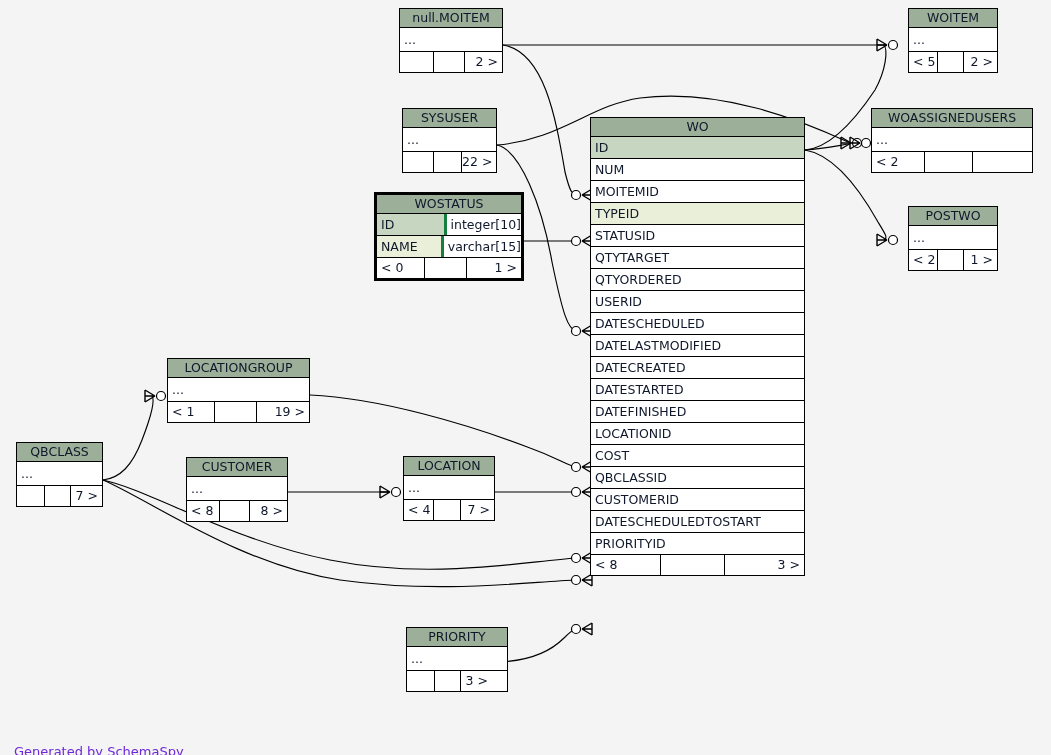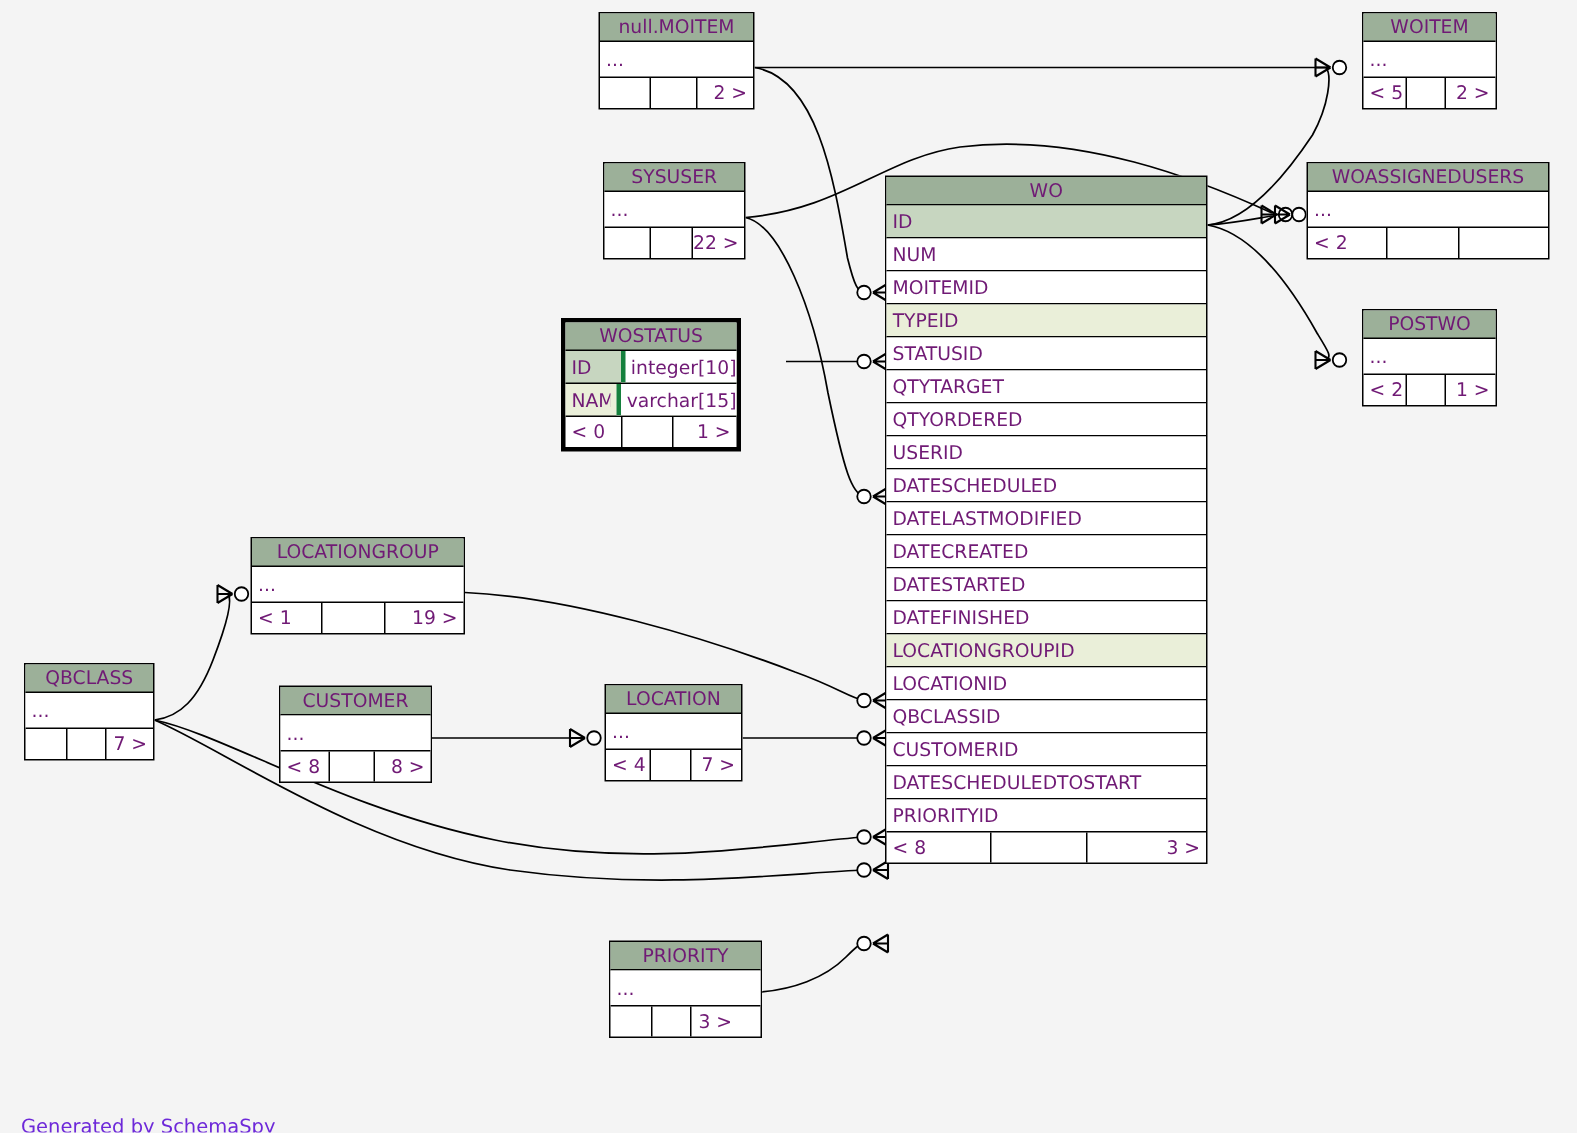--- a/index.html
+++ b/index.html
@@ -26,21 +26,21 @@
     width: 1051px;
     height: 755px;
     pointer-events: none;
   }
   .table-node {
     position: absolute;
     border: 1px solid #000;
     background: #ffffff;
     box-sizing: border-box;
     font-size: 12.5px;
-    color: #701a75;
+    color: #0f172a;
   }
   .table-node.focus {
     border: 3px solid #000;
   }
   .tbl-title {
     background: #9cb099;
     text-align: center;
     border-bottom: 1px solid #000;
     line-height: 17px;
     height: 18px;
@@ -223,21 +223,21 @@
           <div class="tbl-row plain ellipsis">
             <span class="cname">...</span>
           </div>
         </div>
     <div class="tbl-foot">
       <div class="fc left" style="width: 29px;">&lt; 2</div>
       <div class="fc mid" style="width: 26px;"></div>
       <div class="fc right" style="width: 33px;">1 &gt;</div>
     </div>
   </div>
-      <div class="table-node focus" style="left: 374px; top: 212px; width: 120px;">
+      <div class="table-node focus" style="left: 374px; top: 192px; width: 150px;">
     <div class="tbl-title">WOSTATUS</div>
     <div class="tbl-body">
           <div class="tbl-row pk">
             <span class="cname">ID</span>
             <span class="ctype">integer[10]</span>
           </div>
           <div class="tbl-row fk">
             <span class="cname">NAME</span>
             <span class="ctype">varchar[15]</span>
           </div>
@@ -283,25 +283,25 @@
           </div>
           <div class="tbl-row plain">
             <span class="cname">DATECREATED</span>
           </div>
           <div class="tbl-row plain">
             <span class="cname">DATESTARTED</span>
           </div>
           <div class="tbl-row plain">
             <span class="cname">DATEFINISHED</span>
           </div>
-          <div class="tbl-row fk">
-            <span class="cname">LOCATIONGROUPID</span>
-          </div>
           <div class="tbl-row plain">
             <span class="cname">LOCATIONID</span>
+          </div>
+          <div class="tbl-row plain">
+            <span class="cname">COST</span>
           </div>
           <div class="tbl-row plain">
             <span class="cname">QBCLASSID</span>
           </div>
           <div class="tbl-row plain">
             <span class="cname">CUSTOMERID</span>
           </div>
           <div class="tbl-row plain">
             <span class="cname">DATESCHEDULEDTOSTART</span>
           </div>

